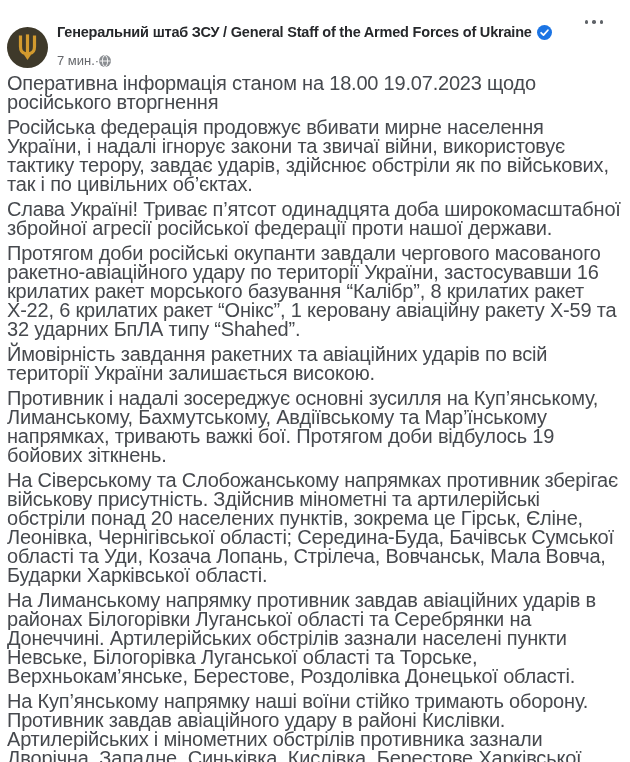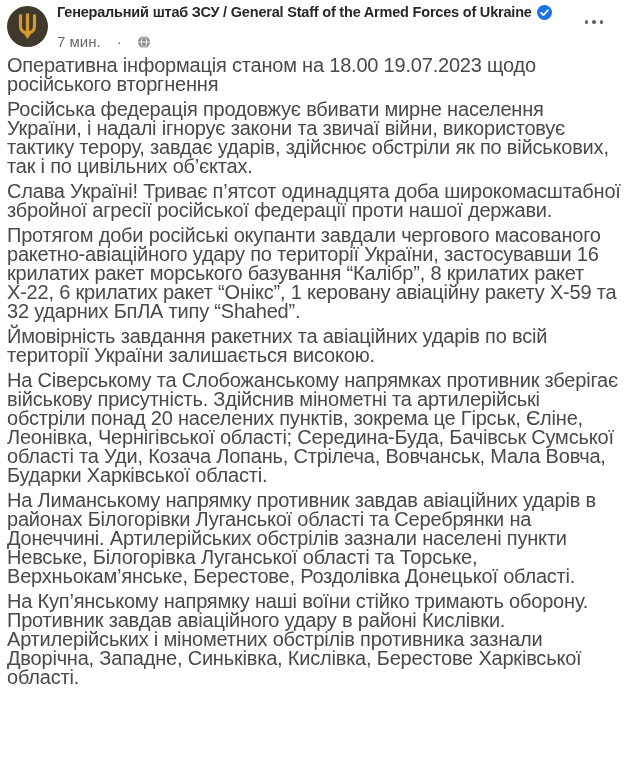--- a/index.html
+++ b/index.html
@@ -7,22 +7,22 @@
   .post {
     position: relative;
     width: 630px;
     height: 762px;
     overflow: hidden;
     background: #ffffff;
     font-family: "Liberation Sans", sans-serif;
   }
   .post-header {
     display: flex;
-    align-items: center;
-    padding: 2px 10px 0 7px;
+    align-items: flex-end;
+    padding: 22px 10px 0 7px;
   }
   .avatar {
     width: 41px;
     height: 41px;
     border-radius: 50%;
     flex: 0 0 41px;
     cursor: pointer;
   }
   .avatar svg { display: block; width: 41px; height: 41px; }
   .header-text { margin-left: 9px; flex: 1; min-width: 0; padding-top: 2px; }
@@ -34,22 +34,22 @@
     color: #26282b;
     white-space: nowrap;
     cursor: pointer;
   }
   .verified { margin-left: 5px; display: inline-flex; flex: 0 0 auto; }
   .verified svg { display: block; }
   .meta-row {
     margin-top: 13px;
     display: flex;
     align-items: center;
-    gap: 16px;
-    font-size: 15px;
+    gap: 0;
+    font-size: 13px;
     color: #65676b;
   }
   .timestamp { cursor: pointer; }
   .meta-sep { color: #65676b; }
   .globe { display: inline-flex; margin-top: 1px; }
   .more-btn {
     position: absolute;
     top: 12px;
     right: 20px;
     width: 32px;
@@ -129,18 +129,19 @@
     </div>
 
   </div>
 
   <div class="post-body">
     <p>Оперативна інформація станом на 18.00 19.07.2023 щодо російського вторгнення</p>
     <p>Російська федерація продовжує вбивати мирне населення України, і надалі ігнорує закони та звичаї війни, використовує тактику терору, завдає ударів, здійснює обстріли як по військових, так і по цивільних об’єктах.</p>
     <p>Слава Україні! Триває п’ятсот одинадцята доба широкомасштабної збройної агресії російської федерації проти нашої держави.</p>
     <p>Протягом доби російські окупанти завдали чергового масованого ракетно-авіаційного удару по території України, застосувавши 16 крилатих ракет морського базування “Калібр”, 8 крилатих ракет Х-22, 6 крилатих ракет “Онікс”, 1 керовану авіаційну ракету Х-59 та 32 ударних БпЛА типу “Shahed”.</p>
     <p>Ймовірність завдання ракетних та авіаційних ударів по всій території України залишається високою.</p>
+    <p>Противник і надалі зосереджує основні зусилля на Куп’янському, Лиманському, Бахмутському, Авдіївському та Мар’їнському напрямках, тривають важкі бої. Протягом доби відбулось 19 бойових зіткнень.</p>
     <p>На Сіверському та Слобожанському напрямках противник зберігає військову присутність. Здійснив мінометні та артилерійські обстріли понад 20 населених пунктів, зокрема це Гірськ, Єліне, Леонівка, Чернігівської області; Середина-Буда, Бачівськ Сумської області та Уди, Козача Лопань, Стрілеча, Вовчанськ, Мала Вовча, Бударки Харківської області.</p>
     <p>На Лиманському напрямку противник завдав авіаційних ударів в районах Білогорівки Луганської області та Серебрянки на Донеччині. Артилерійських обстрілів зазнали населені пункти Невське, Білогорівка Луганської області та Торське, Верхньокам’янське, Берестове, Роздолівка Донецької області.</p>
     <p>На Куп’янському напрямку наші воїни стійко тримають оборону. Противник завдав авіаційного удару в районі Кислівки. Артилерійських і мінометних обстрілів противника зазнали Дворічна, Западне, Синьківка, Кислівка, Берестове Харківської області.</p>
   </div>
 
 </div>
 
 </body></html>

